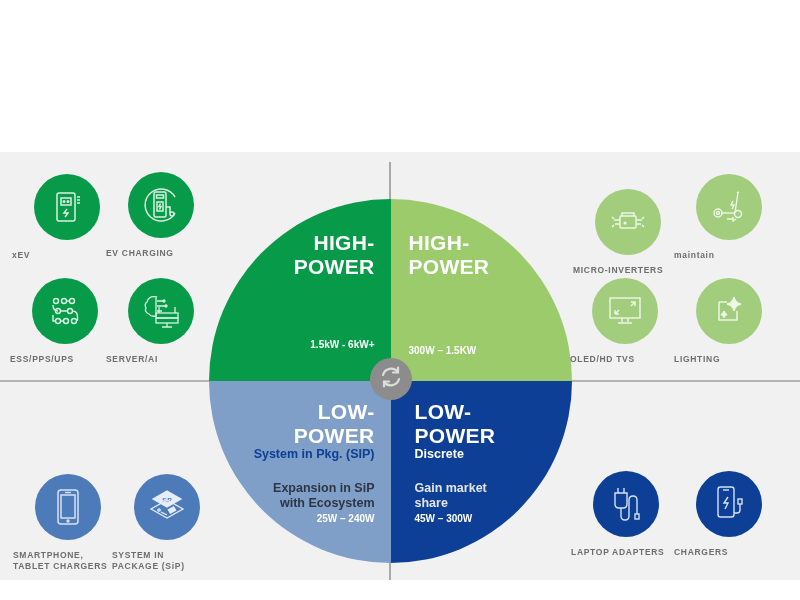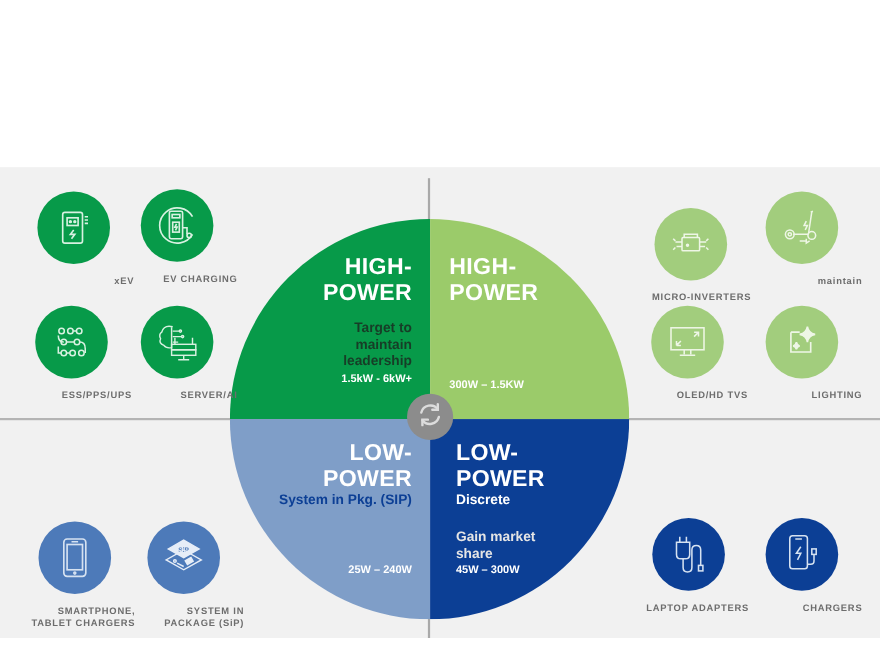--- a/index.html
+++ b/index.html
@@ -12,63 +12,62 @@
   .q.tl{left:0;top:0;background:#079a49;}
   .q.tr{right:0;top:0;background:#9bcb6a;}
   .q.bl{left:0;bottom:0;background:#7f9ec8;}
   .q.br{right:0;bottom:0;background:#0c3f95;}
   .qt{position:absolute;font-weight:bold;}
   .title{font-size:21px;line-height:24px;color:#ffffff;letter-spacing:0.3px;}
   .sub{font-size:12.5px;line-height:15px;}
   .range{font-size:10px;line-height:14px;color:#ffffff;}
   .right{text-align:right;}
   .center-btn{position:absolute;left:370px;top:358px;width:42px;height:42px;border-radius:50%;background:#8c8c8c;display:flex;align-items:center;justify-content:center;cursor:pointer;}
-  .app{position:absolute;width:110px;text-align:right;}
+  .app{position:absolute;width:110px;text-align:left;}
   .app .ic{width:66px;height:66px;border-radius:50%;margin:0 auto;display:flex;align-items:center;justify-content:center;cursor:pointer;}
   .app .lbl{margin-top:10px;font-size:8.5px;font-weight:bold;color:#6d6d6d;letter-spacing:0.7px;line-height:11px;}
   .g1 .ic{background:#079a49;}
   .g2 .ic{background:#a2cd7d;}
   .b1 .ic{background:#4d7ab9;}
   .b2 .ic{background:#0c3f95;}
 </style>
 </head>
 <body>
 
 <div class="panel"></div>
 <div class="vline"></div>
 <div class="hline"></div>
 
 <div class="circle">
   <div class="q tl">
     <div class="qt title right" style="right:16px;top:32px;">
       <div>HIGH-</div>
       <div>POWER</div>
     </div>
-    <div class="qt sub right" style="right:16px;top:92px;color:#173d27;">
-      <div>Target to</div>
-      <div>maintain</div>
-      <div>leadership</div>
-    </div>
     <div class="qt range right" style="right:16px;top:139px;">1.5kW - 6kW+</div>
   </div>
 
   <div class="q tr">
     <div class="qt title" style="left:18px;top:32px;">
       <div>HIGH-</div>
       <div>POWER</div>
     </div>
     <div class="qt range" style="left:18px;top:145px;">300W – 1.5KW</div>
   </div>
 
   <div class="q bl">
     <div class="qt title right" style="right:16px;top:19px;">
       <div>LOW-</div>
       <div>POWER</div>
     </div>
     <div class="qt sub right" style="right:16px;top:66px;color:#0c3f95;margin-left:28px;">System in Pkg. (SIP)</div>
+    <div class="qt sub right" style="right:16px;top:100px;color:#2e3646;">
+      <div>Expansion in SiP</div>
+      <div>with Ecosystem</div>
+    </div>
     <div class="qt range right" style="right:16px;top:131px;">25W – 240W</div>
   </div>
 
   <div class="q br">
     <div class="qt title" style="left:24px;top:19px;">
       <div>LOW-</div>
       <div>POWER</div>
     </div>
     <div class="qt sub" style="left:24px;top:66px;color:#ffffff;">Discrete</div>
     <div class="qt sub" style="left:24px;top:100px;color:#e5e5e5;">

